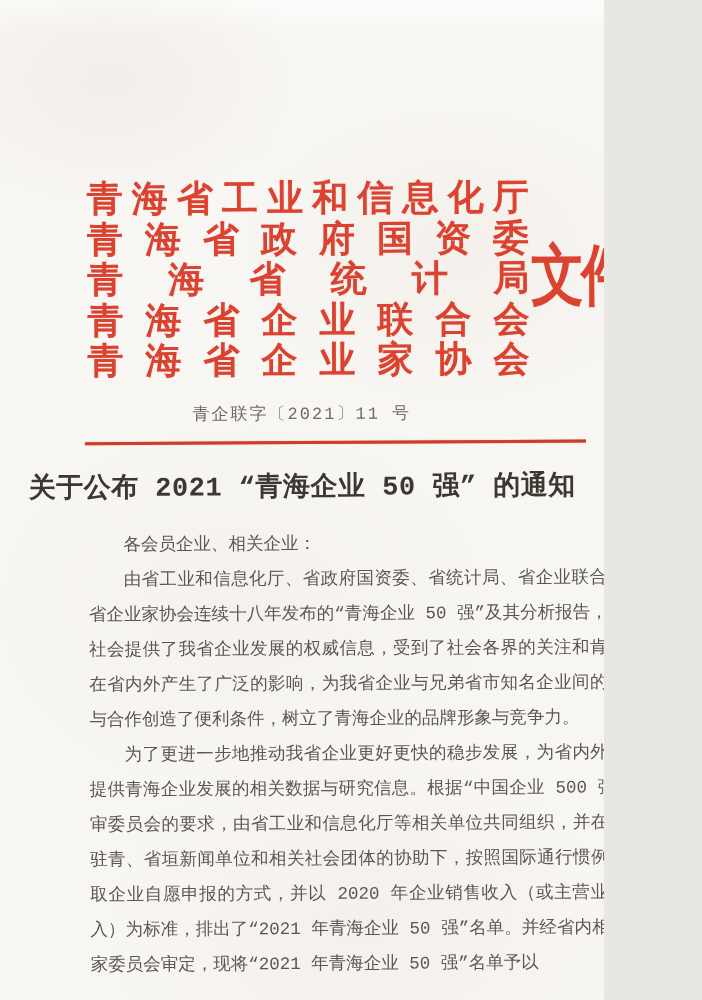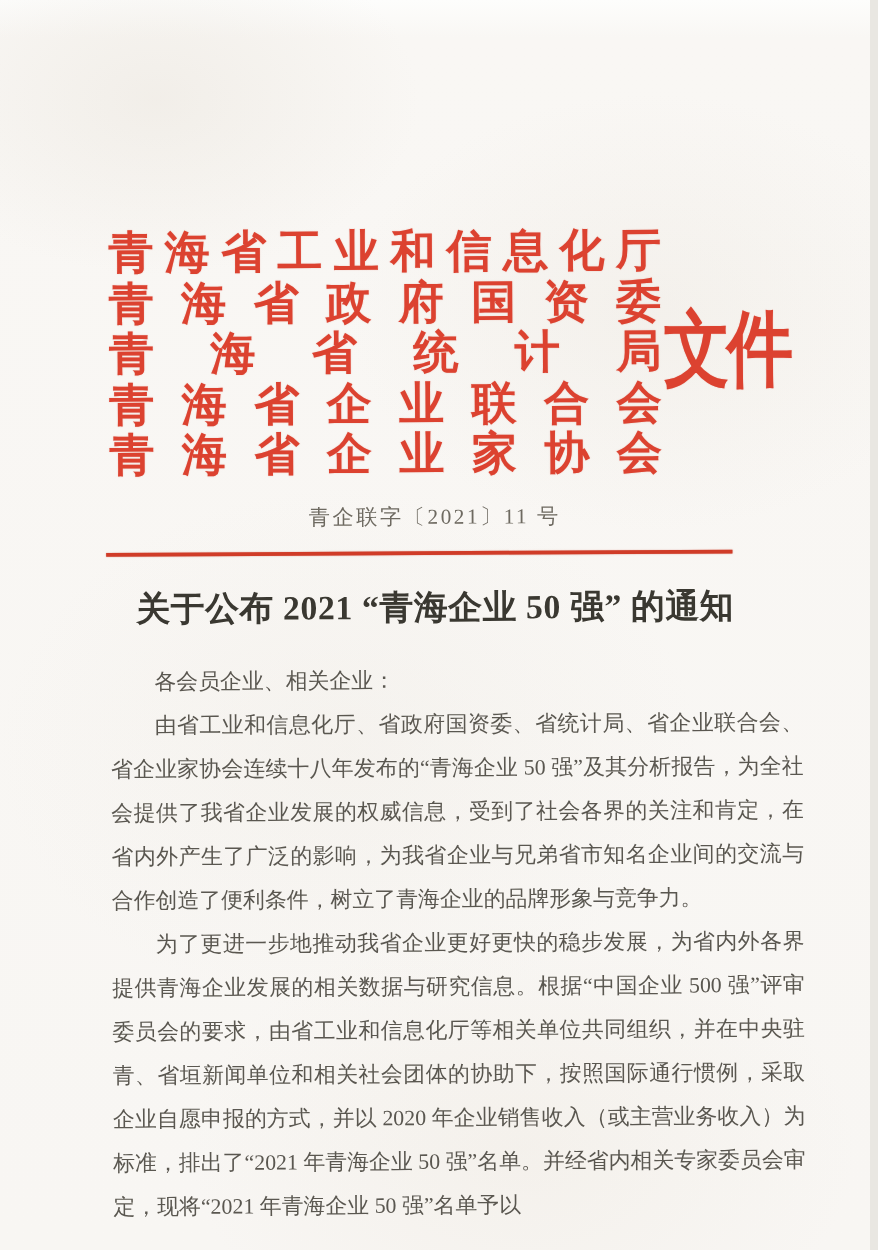--- a/index.html
+++ b/index.html
@@ -2,24 +2,24 @@
 <html><head>
 <meta charset="utf-8">
 <style>
   html, body {
     margin: 0;
     padding: 0;
     background: #e9e7e2;
   }
   .page {
     position: relative;
-    width: 696px;
+    width: 604px;
     height: 1000px;
     overflow: hidden;
-    font-family: Liberation Serif, serif;
+    font-family: Liberation Mono, monospace;
     background:
       radial-gradient(ellipse 300px 200px at 18% 8%,  rgba(228,222,212,0.35), transparent 70%),
       radial-gradient(ellipse 350px 250px at 75% 25%, rgba(230,224,214,0.28), transparent 70%),
       radial-gradient(ellipse 400px 300px at 40% 60%, rgba(232,227,218,0.22), transparent 70%),
       radial-gradient(ellipse 380px 260px at 60% 92%, rgba(235,228,218,0.30), transparent 70%),
       linear-gradient(180deg, #fdfdfc 0%, #f9f7f4 3%, #f8f6f3 100%);
   }
   .tilt {
     position: absolute;
     inset: 0;

